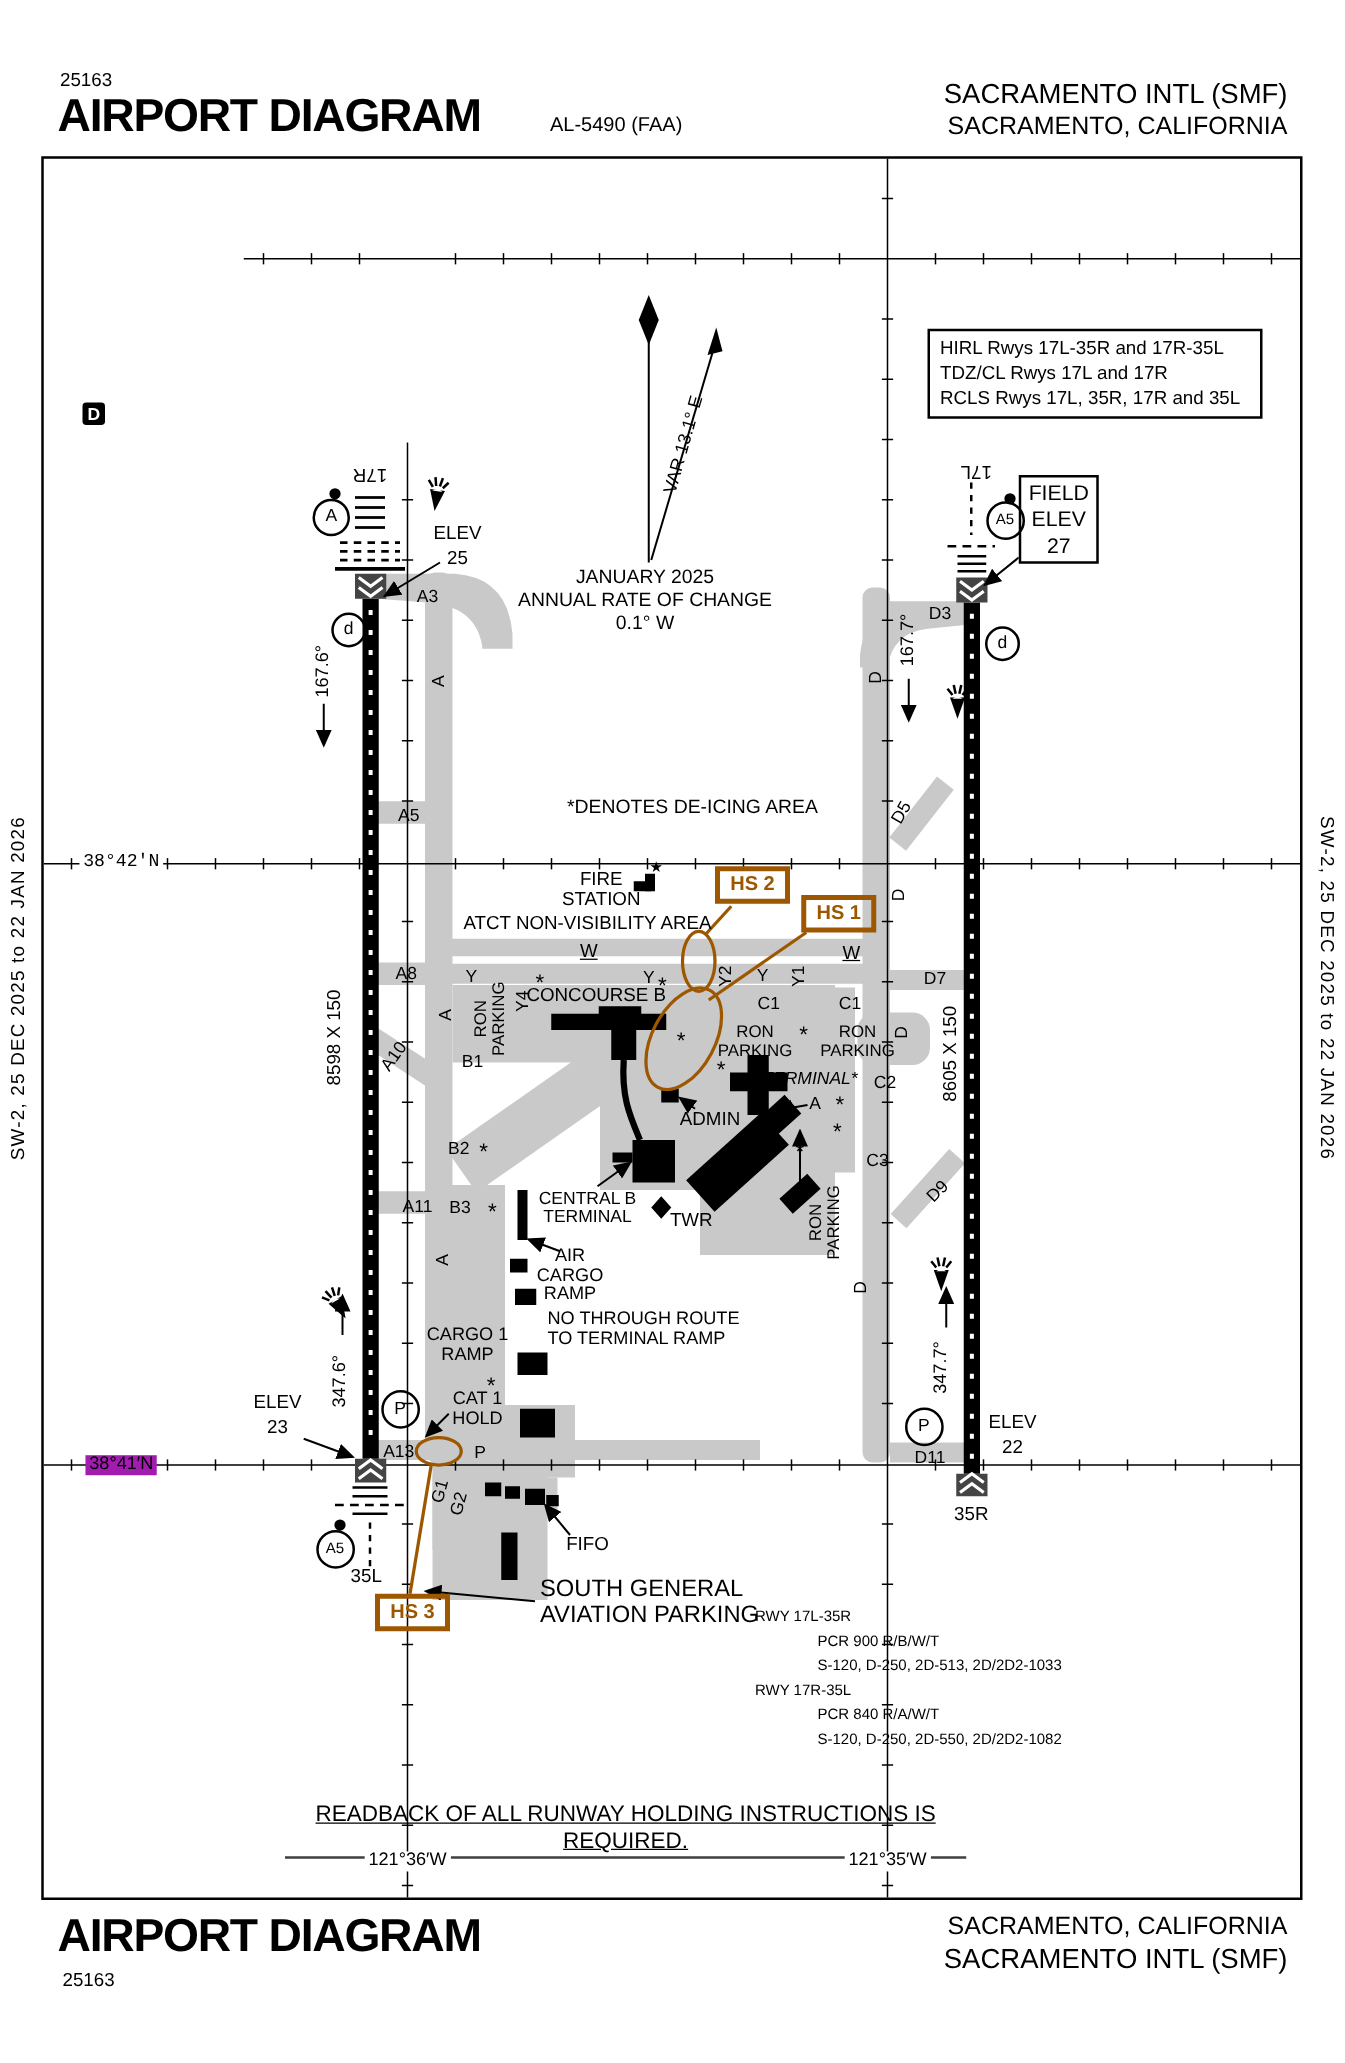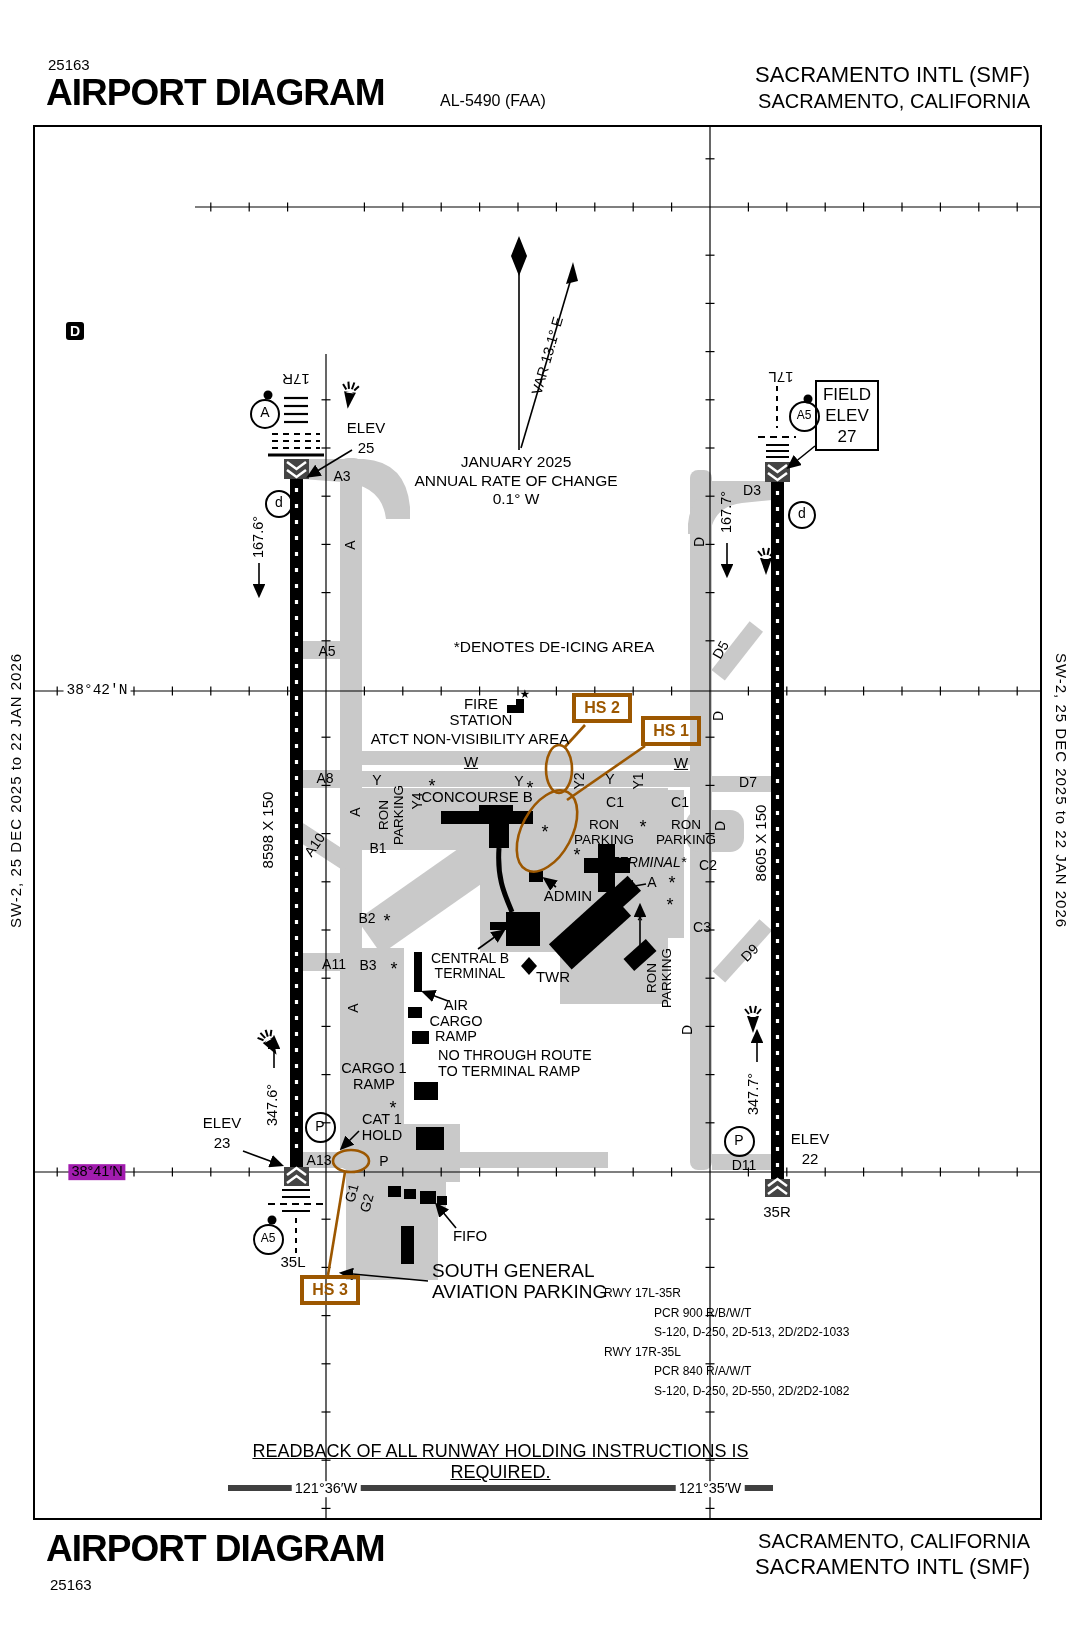--- a/index.html
+++ b/index.html
@@ -24,21 +24,21 @@
   #ftr-code{left:50px;top:1576px;font-size:15px;}
   #ftr-city{right:46px;top:1530px;font-size:20px;text-align:right;}
   #ftr-apt{right:46px;top:1554px;font-size:22px;text-align:right;}
   .side-text{position:absolute;font-size:15px;white-space:nowrap;letter-spacing:1px;}
   #side-left{left:-135px;top:782px;transform:rotate(-90deg);transform-origin:center;width:300px;text-align:center;}
   #side-right{left:911px;top:782px;transform:rotate(90deg);transform-origin:center;width:300px;text-align:center;}
   #rwydata{position:absolute;left:604px;top:1284px;font-size:12px;line-height:19.5px;}
   #rwydata .ind{padding-left:50px;}
   #caution1{position:absolute;left:140px;top:1419px;width:530px;text-align:center;font-size:18px;}
   #caution2{position:absolute;left:228px;top:1441px;width:545px;text-align:center;font-size:18px;
-            text-decoration:underline;border-bottom:6px solid #404040;padding-bottom:2px;}
+            text-decoration:underline;border-bottom:2px solid #404040;padding-bottom:2px;}
   .mlabel{position:absolute;white-space:pre-line;text-align:center;line-height:1.08;}
   .circ{position:absolute;border:2px solid #000;border-radius:50%;text-align:center;background:transparent;}
   .hsbox{position:absolute;border:4px solid #9C5700;color:#9C5700;font-size:16px;font-weight:bold;
          text-align:center;background:transparent;padding:2px 0;width:52px;}
 </style>
 </head>
 <body>
 
 <div id="page">
 
@@ -356,20 +356,25 @@
       <ellipse cx="547" cy="831" rx="25" ry="44" transform="rotate(28 547 831)"></ellipse>
       <ellipse cx="351" cy="1161" rx="18" ry="11"></ellipse>
       <line x1="585" y1="725" x2="564" y2="748"></line>
       <line x1="645" y1="746" x2="567" y2="800"></line>
       <line x1="345" y1="1172" x2="328" y2="1275"></line>
     </g>
   </svg>
 
   <div id="cpdlc-icon">D</div>
 
+  <div id="lightbox">
+      <div>HIRL Rwys 17L-35R and 17R-35L</div>
+      <div>TDZ/CL Rwys 17L and 17R</div>
+      <div>RCLS Rwys 17L, 35R, 17R and 35L</div>
+    </div>
 
   <div id="fieldelev">
     <div>FIELD</div>
     <div>ELEV</div>
     <div>27</div>
   </div>
 
   <div id="rwydata">
       <div>RWY 17L-35R</div>
       <div class="ind">PCR 900 R/B/W/T</div>

